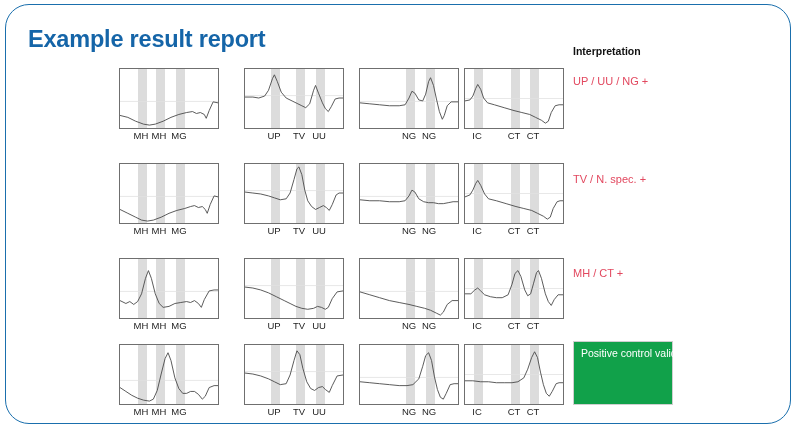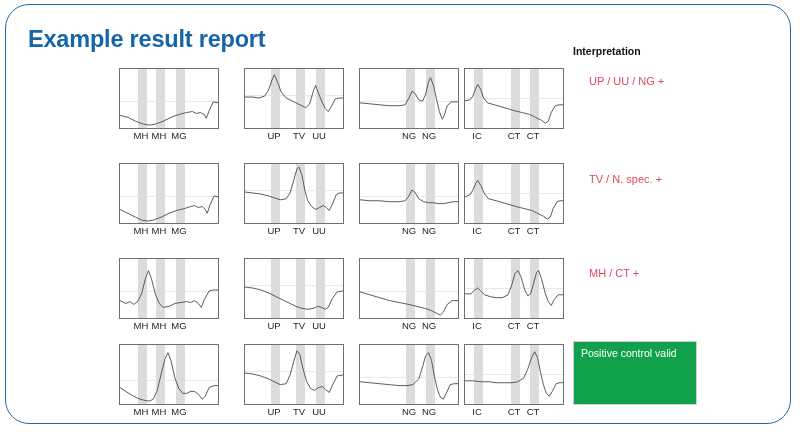--- a/index.html
+++ b/index.html
@@ -81,30 +81,30 @@
     position:absolute;
     left:567px; top:40px;
     width:200px;
   }
   #interp-title{
     position:absolute; left:0; top:0;
     font-size:10.5px; font-weight:bold; color:#111;
     white-space:nowrap;
   }
   .interp-line{
-    position:absolute; left:16px;
+    position:absolute; left:0;
     font-size:11px;
     color:#e2485f;
     white-space:nowrap;
     text-align:center;
   }
   #green-box{
     position:absolute;
     left:567px; top:336px;
-    width:124px; height:64px;
+    width:100px; height:64px;
     background:#11a14a;
     border:1px solid #cfcfcf;
     box-sizing:border-box;
   }
   #green-box span{
     position:absolute;
     left:7px; top:5px;
     font-size:10.5px;
     color:#ffffff;
     white-space:nowrap;

